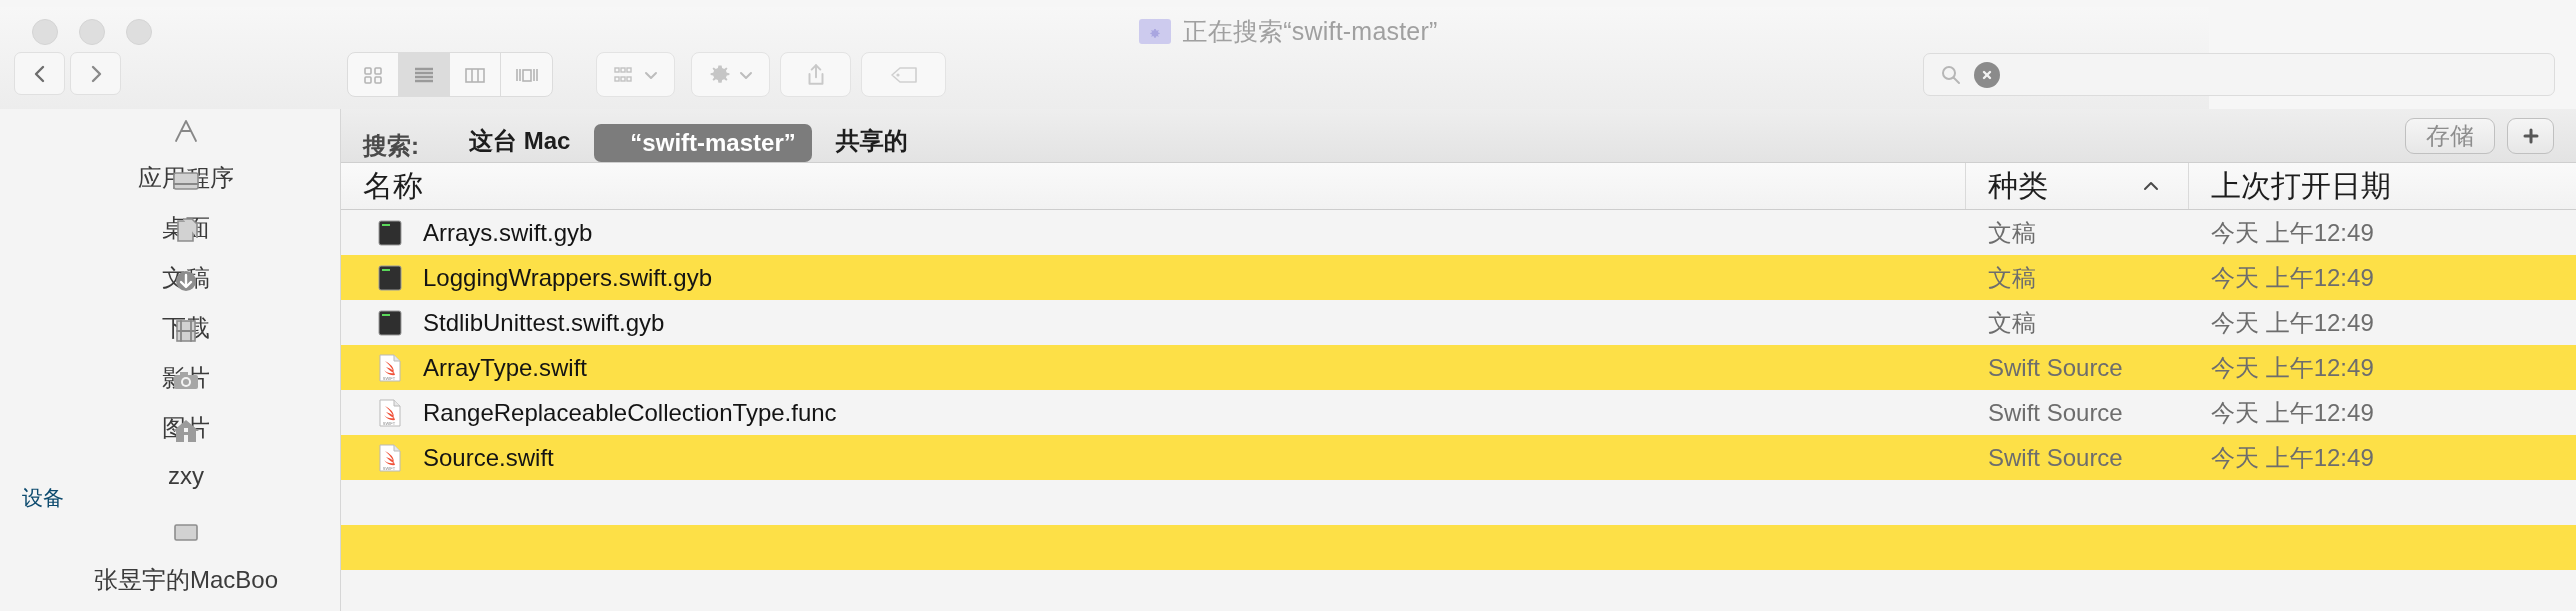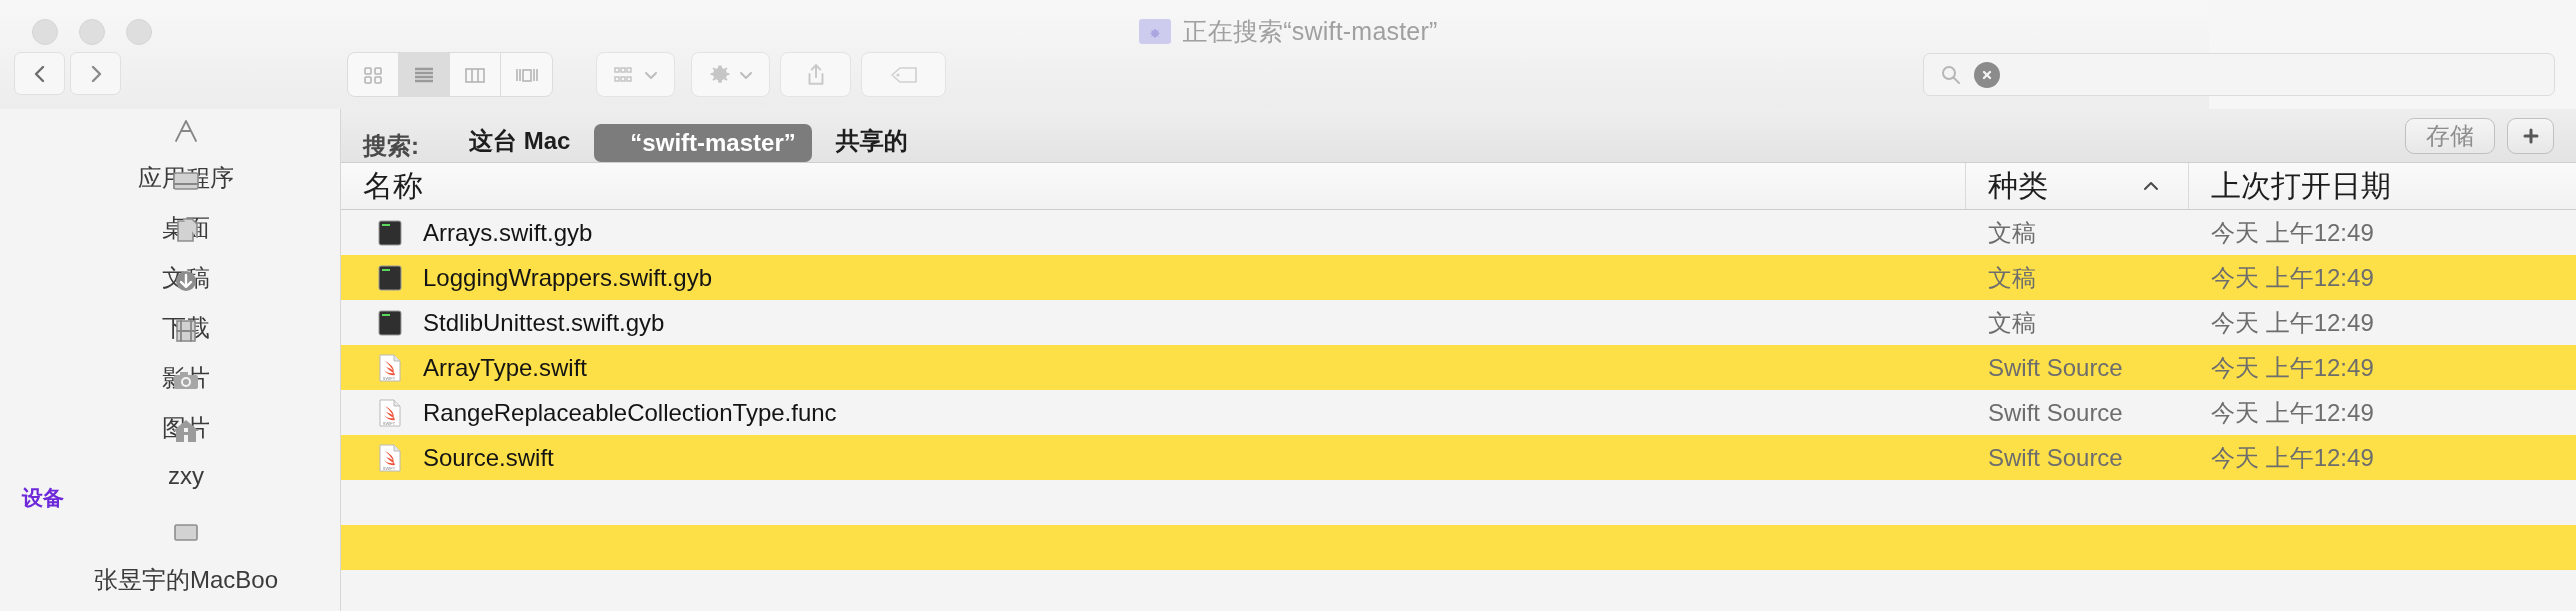--- a/index.html
+++ b/index.html
@@ -152,21 +152,21 @@
   }
   .sb-label { font-size: 24px; color: #3b3b3b; white-space: nowrap; }
   .sb-icon { width: 36px; height: 30px; flex: 0 0 auto;
              display: flex; align-items: center; justify-content: center; }
   .sb-icon svg { width: 32px; height: 28px; }
   .sb-icon .s { stroke: #878787; fill: none; stroke-width: 1.8;
                 stroke-linejoin: round; stroke-linecap: round; }
   .sb-icon .f { fill: #9b9b9b; }
   .sb-icon .fl { fill: #d2d2d2; stroke: #8d8d8d; stroke-width: 1.6; }
   .sb-header {
-    font-size: 21px; color: #6d28d9; font-weight: bold;
+    font-size: 21px; color: #0c4a6e; font-weight: normal;
     padding: 18px 0 6px 22px;
   }
   #sb-clip-top { height: 7px; }
 
   
   #main {
     position: absolute; top: 109px; left: 341px;
     width: 2235px; height: 503px;
     background: #ffffff;
     overflow: hidden;

